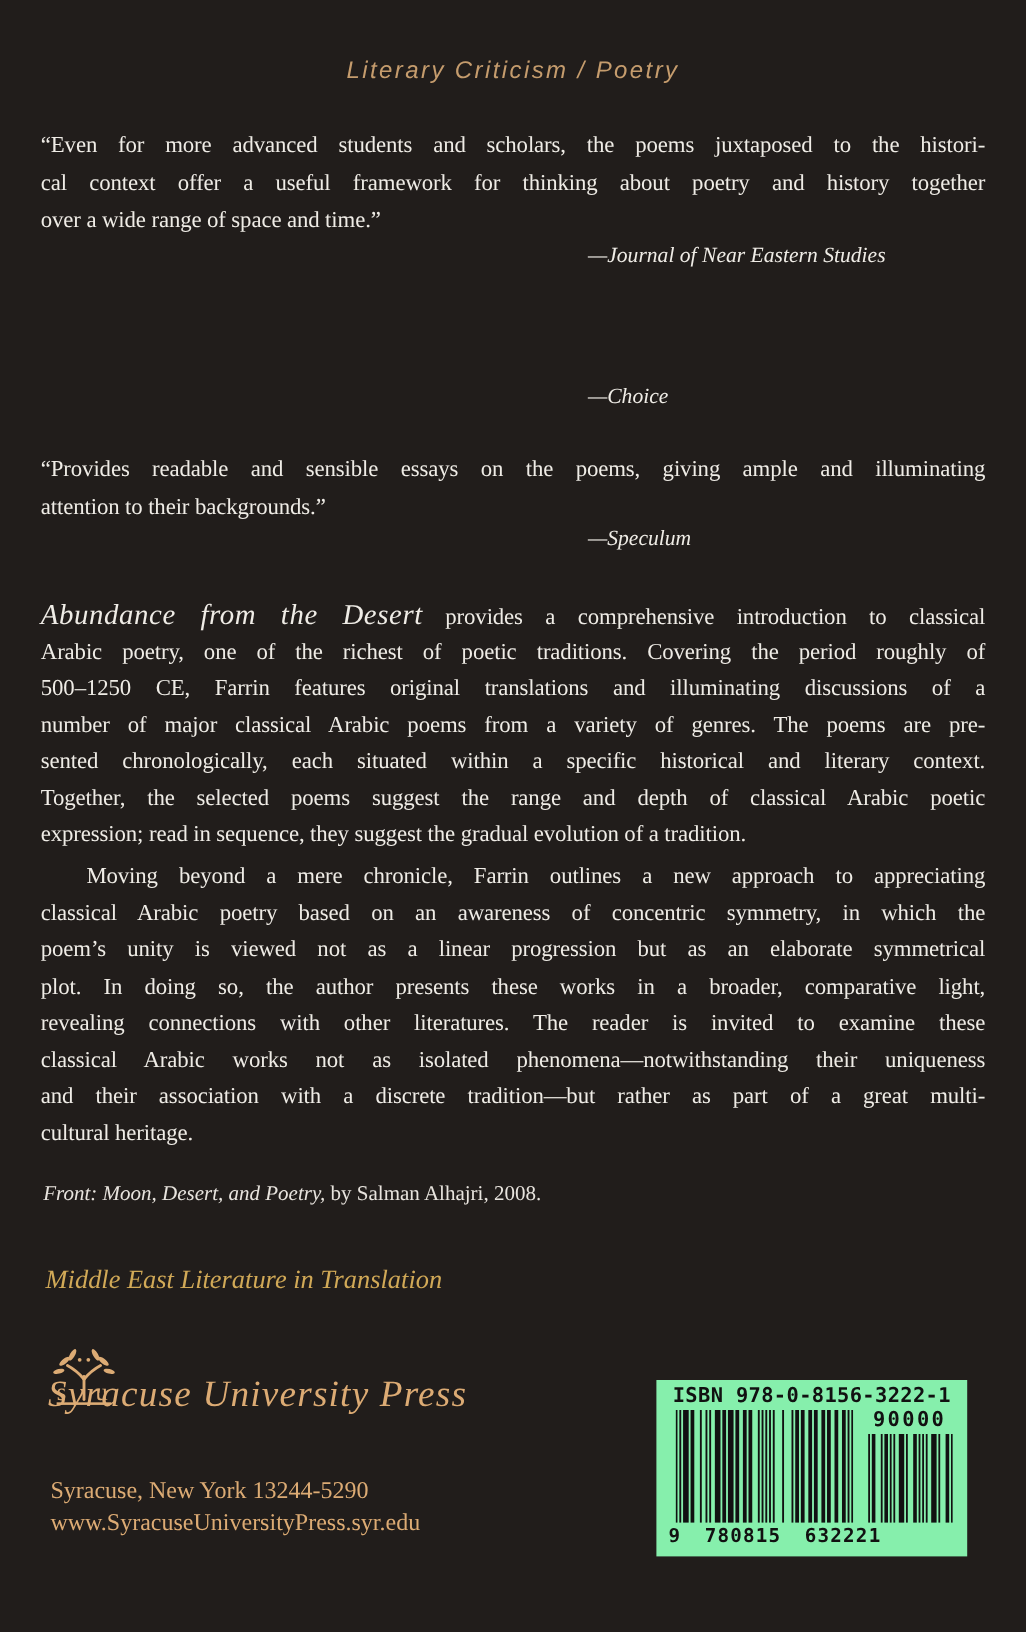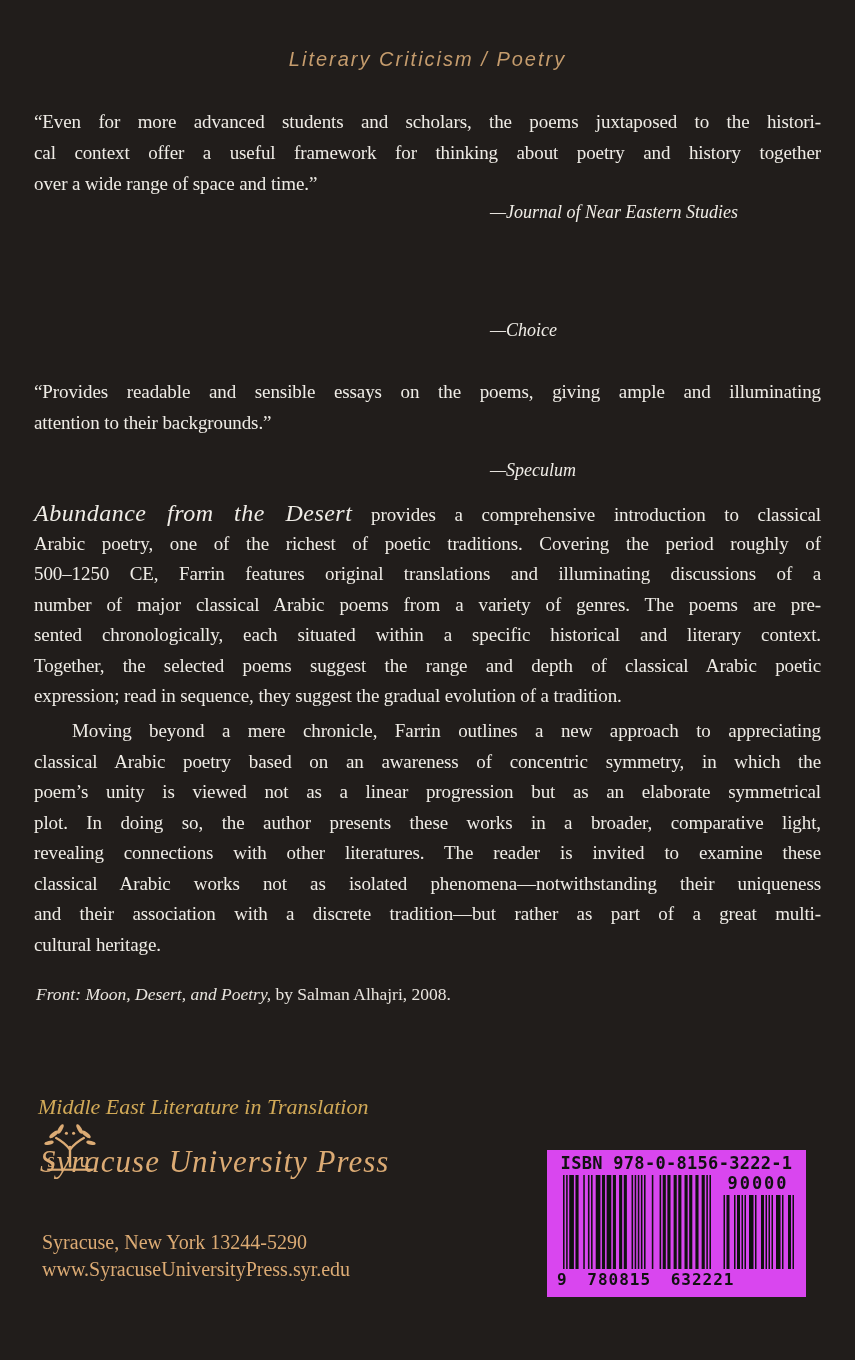--- a/index.html
+++ b/index.html
@@ -48,41 +48,41 @@
   
   .credit{
     position:absolute;left:36px;top:984px;
     font-size:17.5px;color:#e8e4de;white-space:nowrap;
   }
   .credit .it{font-style:italic;}
   
   .series{
     position:absolute;left:38px;top:1053px;
     font-size:22px;font-style:italic;
-    color:#d1a957;white-space:nowrap;margin-top:41px;
+    color:#d1a957;white-space:nowrap;
   }
   
   .logo{position:absolute;left:40px;top:1116px;}
   .press-name{
     position:absolute;left:40px;top:1144px;
     font-size:31px;font-style:italic;letter-spacing:1px;
     color:#dcab74;white-space:nowrap;
   }
   .press-address{
     position:absolute;left:42px;top:1231px;
     font-size:20px;color:#dcab74;white-space:nowrap;
   }
   .press-site{
     position:absolute;left:42px;top:1258px;
     font-size:20px;color:#dcab74;white-space:nowrap;
   }
   
   .barcode{
     position:absolute;left:547px;top:1150px;
-    width:259px;height:147px;background:#d946ef;
+    width:259px;height:147px;background:#86efac;
   }
   .bc-isbn{
     position:absolute;top:3px;left:0;right:0;
     text-align:center;
     font-family:"DejaVu Sans Mono", monospace;
     font-weight:bold;font-size:17px;letter-spacing:0.3px;
     color:#111;
   }
   .bc-price{
     position:absolute;right:12px;top:23px;width:72px;
@@ -114,21 +114,21 @@
     <div class="line last">over a wide range of space and time.”</div>
   </div>
   <div class="attr" style="top:202px;">—Journal of Near Eastern Studies</div>
 
   <div class="attr" style="top:320px;">—Choice</div>
 
   <div class="block" style="top:376px;">
     <div class="line">“Provides readable and sensible essays on the poems, giving ample and illuminating</div>
     <div class="line last">attention to their backgrounds.”</div>
   </div>
-  <div class="attr" style="top:460px;">—Speculum</div>
+  <div class="attr" style="top:438px;">—Speculum</div>
 
   <div class="block desc" style="top:498px;">
     <div class="line"><span class="script-title">Abundance from the Desert</span><span> provides a comprehensive introduction to classical</span></div>
     <div class="line">Arabic poetry, one of the richest of poetic traditions. Covering the period roughly of</div>
     <div class="line">500–1250 CE, Farrin features original translations and illuminating discussions of a</div>
     <div class="line">number of major classical Arabic poems from a variety of genres. The poems are pre-</div>
     <div class="line">sented chronologically, each situated within a specific historical and literary context.</div>
     <div class="line">Together, the selected poems suggest the range and depth of classical Arabic poetic</div>
     <div class="line last">expression; read in sequence, they suggest the gradual evolution of a tradition.</div>
   </div>

